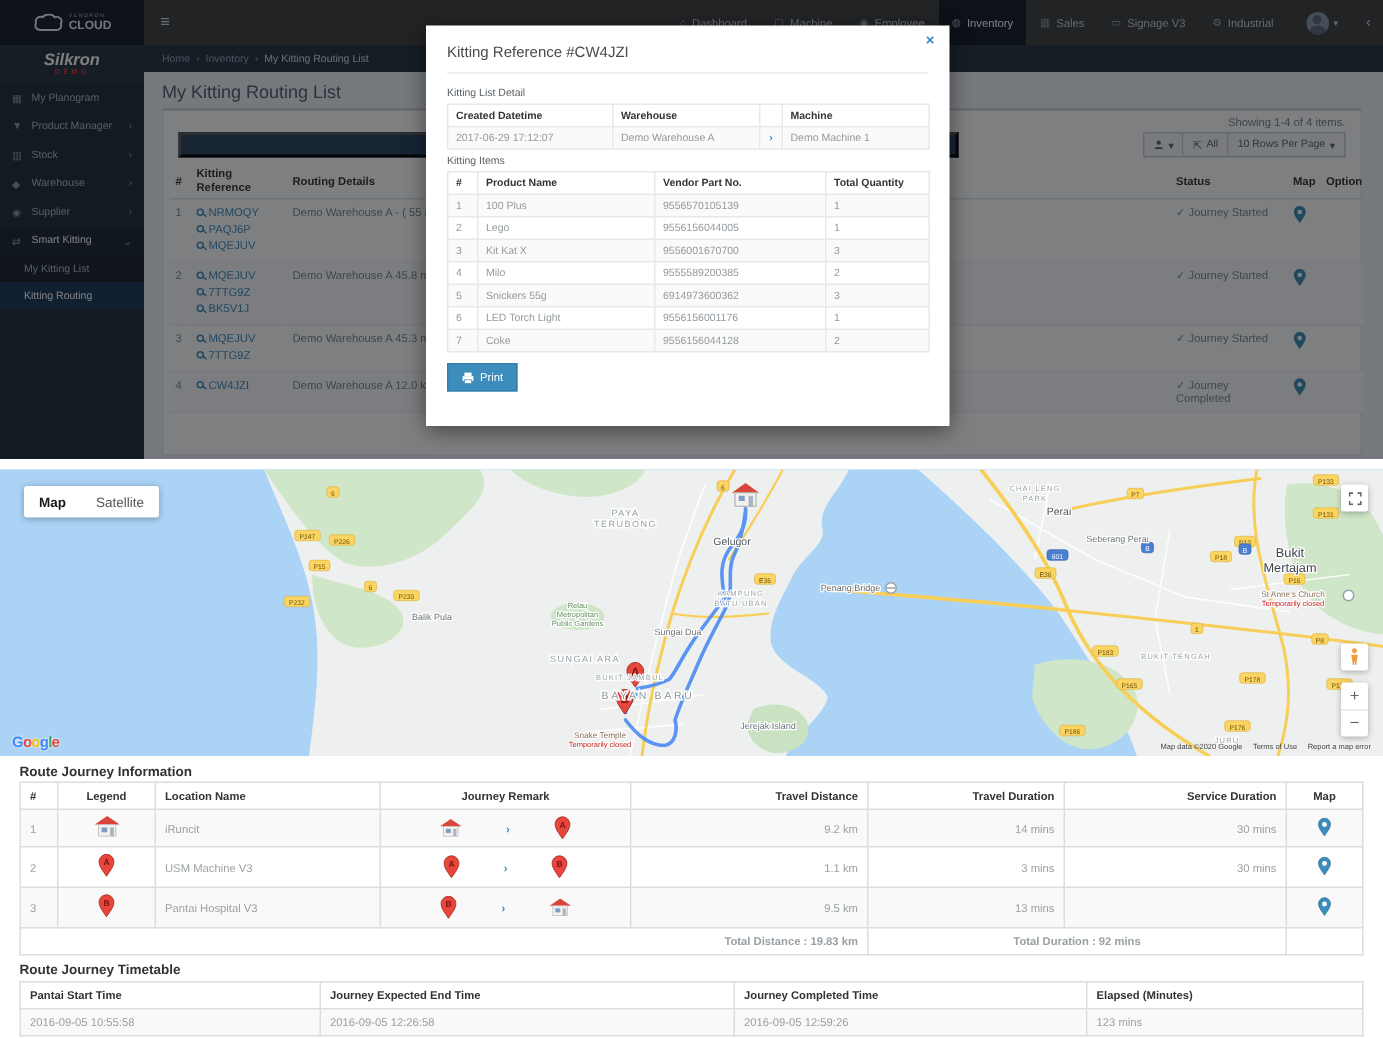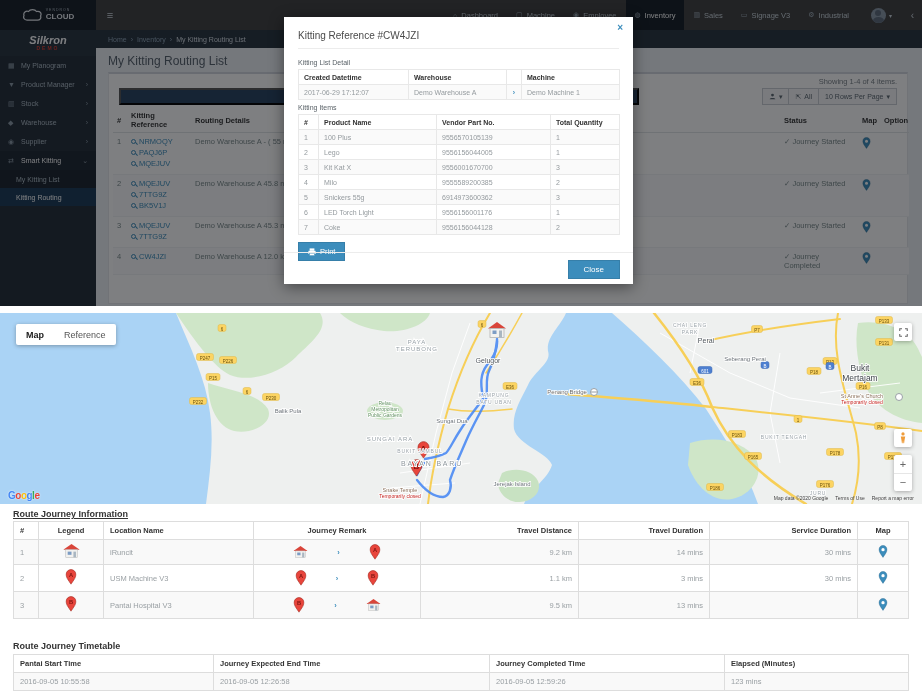--- a/index.html
+++ b/index.html
@@ -465,23 +465,20 @@
         </table>
         <button class="print-btn">
           <svg width="8" height="8" viewBox="0 0 10 10">
               <rect x="2" y="0.5" width="6" height="3" fill="#fff"></rect>
               <rect x="0.5" y="3.5" width="9" height="4" fill="#fff"></rect>
               <rect x="2" y="6.5" width="6" height="3" fill="#fff" stroke="#3c8dbc" stroke-width="0.6"></rect>
             </svg>
           <span>Print</span>
         </button>
       </div>
-      <div class="modal-footer">
-        <button class="close-btn">Close</button>
-      </div>
     </div>
   </section>
 
   <section class="mapsec">
     <svg id="map-svg" width="922" height="191" viewBox="0 0 922 191">
       <rect width="922" height="191" fill="#aad3f5"></rect>
 
       <path d="M176,0 L566,0 C560,14 546,24 548,38 C552,50 534,58 528,72 C520,88 512,100 514,116 C518,132 548,140 552,152 C548,166 530,176 524,191 L206,191 C210,160 214,130 210,100 C206,66 190,34 176,0 Z" fill="#eef0ef"></path>
 
       <path d="M612,0 L922,0 L922,191 L758,191 C746,156 724,124 706,96 C680,62 644,28 612,0 Z" fill="#eef0ef"></path>
@@ -674,21 +671,21 @@
           <text x="860" y="58" class="city-lg">Bukit</text>
           <text x="860" y="68" class="city-lg">Mertajam</text>
           <text x="862" y="85" class="poi">St Anne's Church</text>
           <text x="862" y="91" class="closed">Temporarily closed</text>
           <text x="784" y="126" class="area-sm">BUKIT TENGAH</text>
           <text x="818" y="182" class="area-sm">JURU</text>
         </g>
     </svg>
     <div class="map-toggle">
       <div class="mt-btn active">Map</div>
-      <div class="mt-btn">Reference</div>
+      <div class="mt-btn">Satellite</div>
     </div>
     <div class="fullscreen">
       <svg width="9" height="9" viewBox="0 0 12 12">
         <path d="M1,4 V1 H4 M8,1 H11 V4 M11,8 V11 H8 M4,11 H1 V8" fill="none" stroke="#666" stroke-width="1.4"></path>
       </svg>
     </div>
     <div class="pegman">
       <svg width="8" height="12" viewBox="0 0 10 16">
         <circle cx="5" cy="2.5" r="2.2" fill="#ef9c3a"></circle>
         <path d="M2,6 L8,6 L7,11 L6.5,15 L5.5,15 L5,11 L4.5,15 L3.5,15 L3,11 Z" fill="#ef9c3a"></path>
@@ -702,21 +699,21 @@
       <span style="color:#4285F4">G</span><span style="color:#EA4335">o</span><span style="color:#FBBC05">o</span><span style="color:#4285F4">g</span><span style="color:#34A853">l</span><span style="color:#EA4335">e</span>
     </div>
     <div class="attrib">
       <span>Map data ©2020 Google</span>
       <span>Terms of Use</span>
       <span>Report a map error</span>
     </div>
   </section>
 
   <section class="bottom">
-    <div class="sec-title" style="top:5px;text-decoration:underline;">Route Journey Information</div>
+    <div class="sec-title" style="top:5px;">Route Journey Information</div>
     <table class="btable" style="top:17px;">
       <colgroup>
           <col style="width:25px">
           <col style="width:65px">
           <col style="width:150px">
           <col style="width:167px">
           <col style="width:158px">
           <col style="width:131px">
           <col style="width:148px">
           <col style="width:51px">
@@ -808,20 +805,25 @@
           </div>
             </td>
           <td class="ta-r">9.5 km</td>
           <td class="ta-r">13 mins</td>
           <td class="ta-r"></td>
           <td class="ta-c"><svg width="10" height="13" viewBox="0 0 20 28">
                 <use href="#pin" class="pin-blue-fill"></use>
                 <circle cx="10" cy="10" r="3.5" fill="#fff"></circle>
               </svg></td>
         </tr>
+        <tr>
+          <td colspan="5" class="ta-r bold-dark">Total Distance : 19.83 km</td>
+          <td colspan="2" class="ta-c bold-dark">Total Duration : 92 mins</td>
+          <td></td>
+        </tr>
       </tbody>
     </table>
 
     <div class="sec-title" style="top:137px;">Route Journey Timetable</div>
     <table class="btable" style="top:150px;">
       <colgroup>
           <col style="width:200px">
           <col style="width:276px">
           <col style="width:235px">
           <col style="width:184px">

